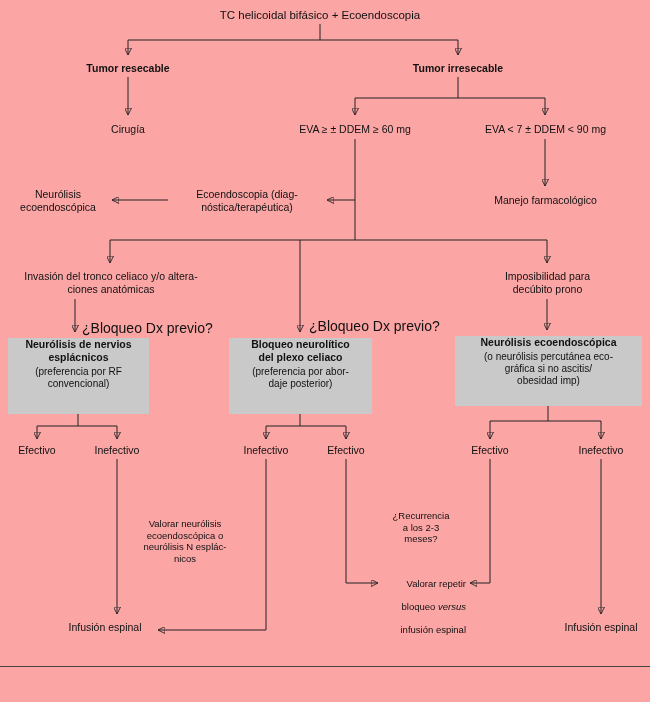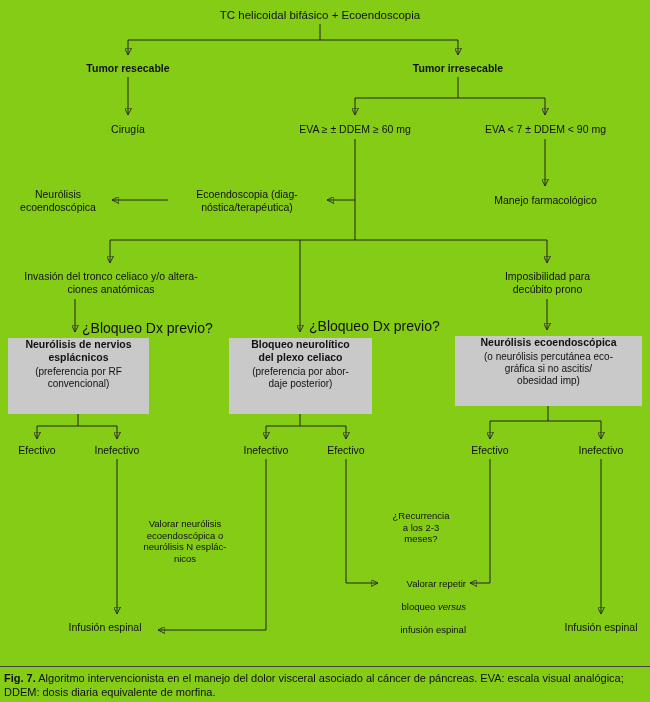--- a/index.html
+++ b/index.html
@@ -1,16 +1,16 @@
 <!DOCTYPE html>
 <html><head>
 <meta charset="utf-8">
 <style>
   html,body{margin:0;padding:0;background:#ffffff;}
-  #page{position:relative;width:650px;height:702px;background:#84cc16;overflow:hidden;
+  #page{position:relative;width:650px;height:702px;background:#fca5a5;overflow:hidden;
         font-family:"Liberation Sans","DejaVu Sans",sans-serif;color:#111;}
   .t{position:absolute;text-align:center;white-space:pre-line;line-height:1.22;font-size:10.5px;color:#111;}
   .b{font-weight:700;}
   .sm{font-size:9.5px;}
   .lbl{position:absolute;font-size:14px;white-space:nowrap;color:#111;}
   .gbox{position:absolute;background:#c9c9c9;text-align:center;box-sizing:border-box;}
   .gbox .bt{font-weight:700;font-size:10.5px;line-height:1.22;white-space:pre-line;}
   .gbox .bs{font-size:10px;line-height:1.22;white-space:pre-line;margin-top:2px;}
   #lines{position:absolute;left:0;top:0;}
   #lines path{stroke:#222;stroke-width:1;fill:none;}
@@ -131,18 +131,14 @@
   <div class="t sm" style="left:382px;top:566px;width:84px;text-align:right;">
     <span>Valorar repetir</span><br>
     <span>bloqueo </span><em>versus</em><br>
     <span>infusión espinal</span>
   </div>
 
   <div class="t" style="left:53px;top:621px;width:104px;">Infusión espinal</div>
   <div class="t" style="left:549px;top:621px;width:104px;">Infusión espinal</div>
 
   <div class="rule"></div>
-  <div class="caption">
-    <span class="b">Fig. 7.</span>
-    <span>Algoritmo intervencionista en el manejo del dolor visceral asociado al cáncer de páncreas. EVA: escala visual analógica; DDEM: dosis diaria equivalente de morfina.</span>
-  </div>
 
 </div>
 
 </body></html>

